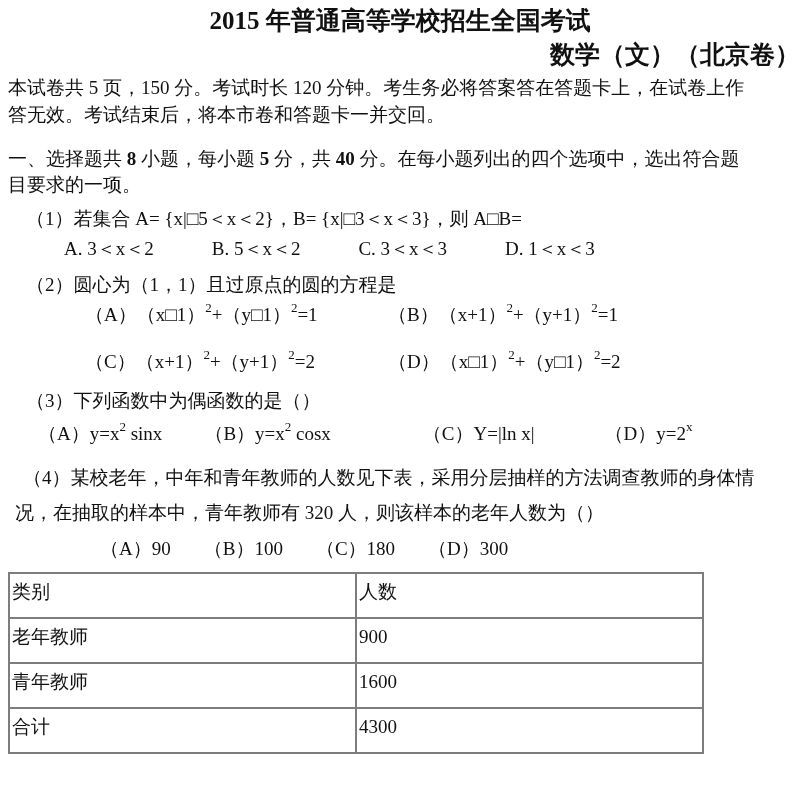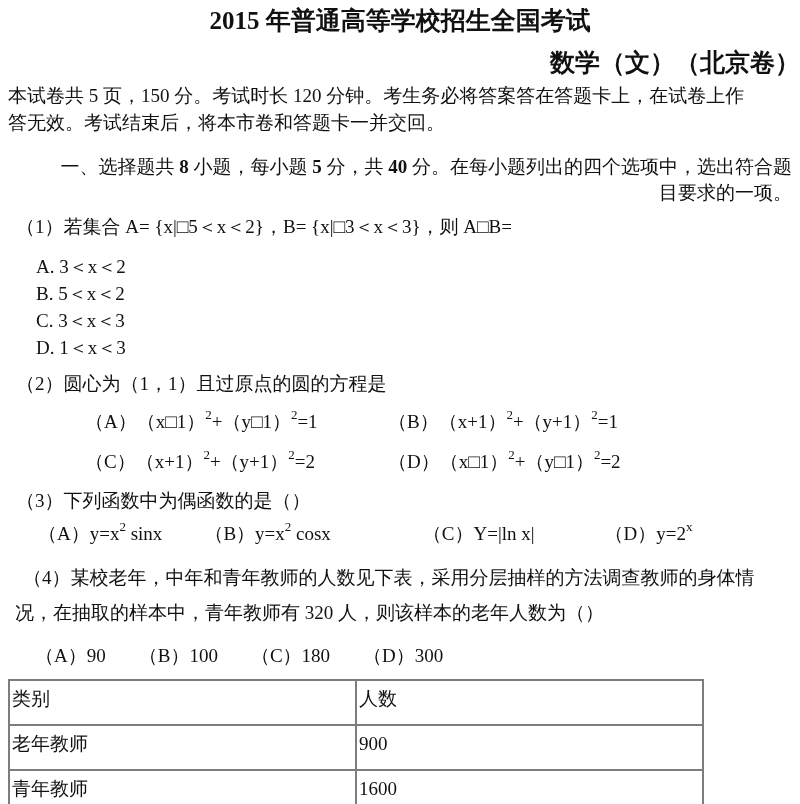--- a/index.html
+++ b/index.html
@@ -11,21 +11,21 @@
   }
   .page {
     position: relative;
     width: 800px;
     height: 804px;
     overflow: hidden;
     box-sizing: border-box;
     background: #ffffff;
   }
   .title-line1 {
-    margin: 6px 0 12px 0;
+    margin: 6px 0 4px 0;
     text-align: center;
     font-size: 25px;
     font-weight: bold;
     line-height: 30px;
   }
   .title-line2 {
     margin: 0;
     text-align: right;
     font-size: 25px;
     font-weight: bold;
@@ -34,52 +34,51 @@
   .intro {
     margin: 4px 8px 0 8px;
     font-size: 19px;
     line-height: 27px;
   }
   .section-heading {
     margin: 18px 8px 0 8px;
     font-size: 19px;
     line-height: 26px;
     font-weight: normal;
-    text-align: right;
   }
   .section-heading b { font-weight: bold; }
   .stem {
     margin: 0;
-    padding-left: 16px;
+    padding-left: 26px;
     font-size: 19px;
     line-height: 27px;
   }
   .q1-stem  { margin-top: 7px; }
   .q2-stem  { margin-top: 9px; }
   .q3-stem  { margin-top: 11px; }
   .q4-stem  { margin-top: 13px; padding-left: 15px; line-height: 35px; }
   .q4-stem .ind { padding-left: 8px; }
   .opts {
     display: flex;
     font-size: 19px;
     line-height: 27px;
   }
-  .q1-opts { margin-top: 13px;  padding-left: 36px; flex-direction: column; }
+  .q1-opts { margin-top: 3px;  padding-left: 64px; }
   .q1-opts span { margin-right: 58px; }
   .q3-opts { margin-top: 6px;  padding-left: 38px; }
   .q3-opts .o1 { margin-right: 42px; }
   .q3-opts .o2 { margin-right: 92px; }
   .q3-opts .o3 { margin-right: 70px; }
-  .q4-opts { margin-top: 12px;  padding-left: 35px; }
+  .q4-opts { margin-top: 5px;  padding-left: 100px; }
   .q4-opts span { margin-right: 33px; }
   .q2-grid {
-    margin: 11px 0 0 85px;
+    margin: 3px 0 0 85px;
     display: grid;
     grid-template-columns: 303px auto;
-    row-gap: 12px;
+    row-gap: 19px;
     font-size: 19px;
     line-height: 28px;
   }
   sup {
     font-size: 13px;
     line-height: 0;
     position: relative;
     top: -2px;
   }
   table.data-table {

